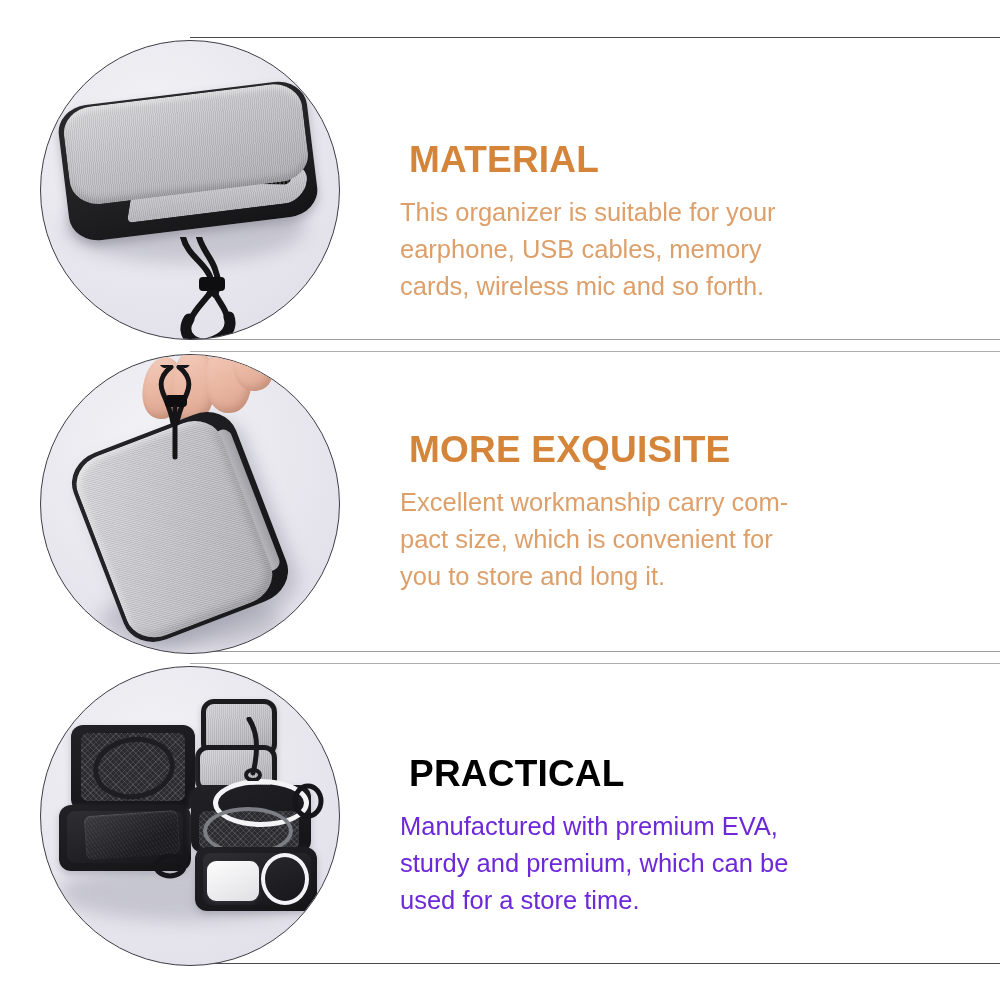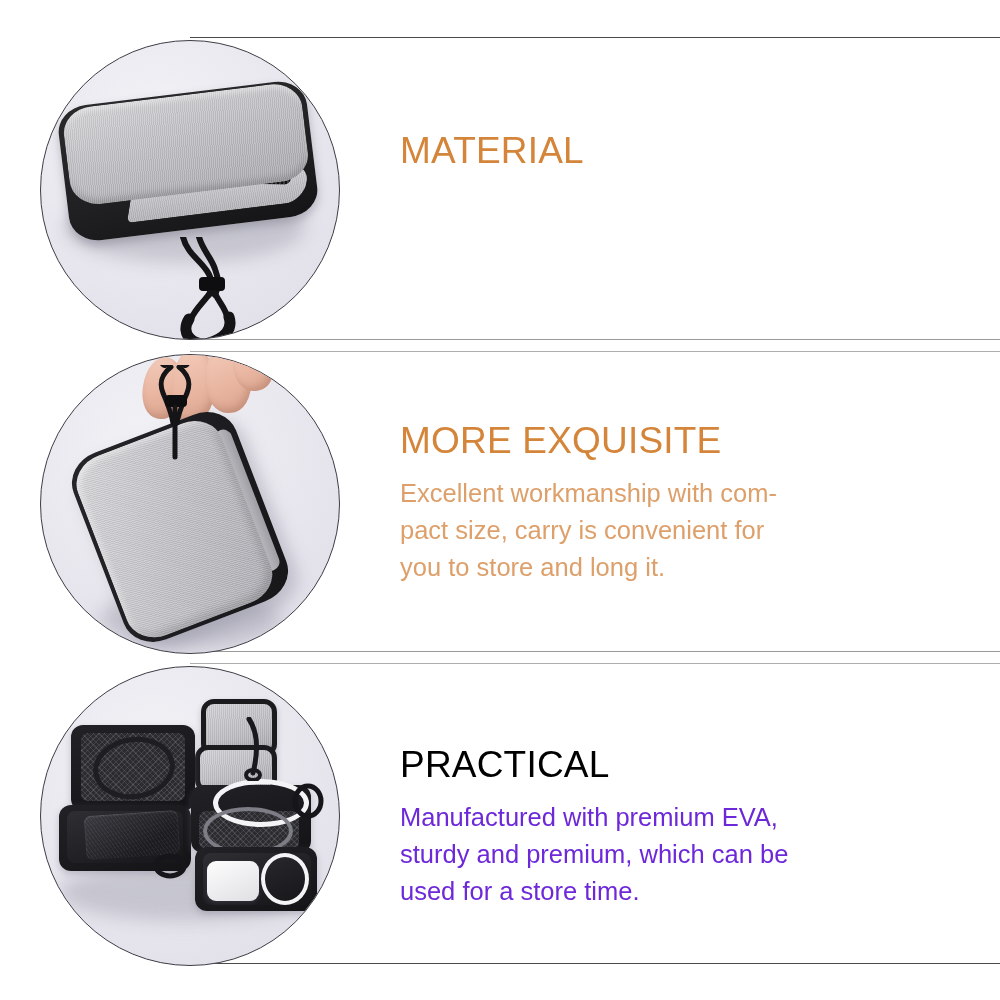--- a/index.html
+++ b/index.html
@@ -267,25 +267,25 @@
 
   
   .text-col {
     position: absolute;
     left: 400px;
     top: 0;
     width: 560px;
   }
   .heading {
     font-family: "Liberation Sans", sans-serif;
-    font-weight: normal;
+    font-weight: bold;
     font-size: 37px;
     letter-spacing: 0.2px;
     line-height: 1.05;
-    margin: 0;
+    margin: 9px;
     white-space: nowrap;
   }
   .bodytext {
     font-family: "Liberation Sans", sans-serif;
     font-weight: normal;
     font-size: 25.5px;
     line-height: 1.46;
     margin: 14px 0 0 0;
   }
   #sec1 .text-col { top: 94px; }
@@ -326,20 +326,25 @@
           <path d="M41 56 C34 66, 26 72, 22 82" stroke="#151517" stroke-width="6" fill="none" stroke-linecap="round"></path>
           <path d="M46 56 C50 66, 56 70, 58 80" stroke="#151517" stroke-width="6" fill="none" stroke-linecap="round"></path>
           <path d="M20 82 C10 98, 26 110, 40 106 C56 101, 64 92, 60 80" stroke="#141416" stroke-width="11" fill="none" stroke-linecap="round"></path>
         </svg>
 
       </div>
     </div>
 
     <div class="text-col">
       <h2 class="heading" style="color:#d4853a">MATERIAL</h2>
+      <p class="bodytext" style="color:#dda06b">
+        <span>This organizer is suitable for your</span><br>
+        <span>earphone, USB cables, memory</span><br>
+        <span>cards, wireless mic and so forth.</span>
+      </p>
     </div>
   </div>
 
   <div class="section" id="sec2">
 
     <div class="photo-circle">
       <div class="photo-inner">
 
         <div class="hand">
           <div class="finger" style="left:6px;  top:8px;  width:40px; height:62px; transform:rotate(8deg);"></div>
@@ -363,22 +368,22 @@
           <rect x="16" y="30" width="22" height="12" rx="4" fill="#0e0e10"></rect>
           <path d="M26 42 C26 56, 26 70, 26 92" stroke="#151517" stroke-width="5" fill="none" stroke-linecap="round"></path>
         </svg>
 
       </div>
     </div>
 
     <div class="text-col">
       <h2 class="heading" style="color:#d4853a">MORE EXQUISITE</h2>
       <p class="bodytext" style="color:#dda06b">
-        <span>Excellent workmanship with com-</span><br>
-        <span>pact size, carry is convenient for</span><br>
+        <span>Excellent workmanship carry com-</span><br>
+        <span>pact size, which is convenient for</span><br>
         <span>you to store and long it.</span>
       </p>
     </div>
   </div>
 
   <div class="section" id="sec3">
 
     <div class="photo-circle">
       <div class="photo-inner">
 

